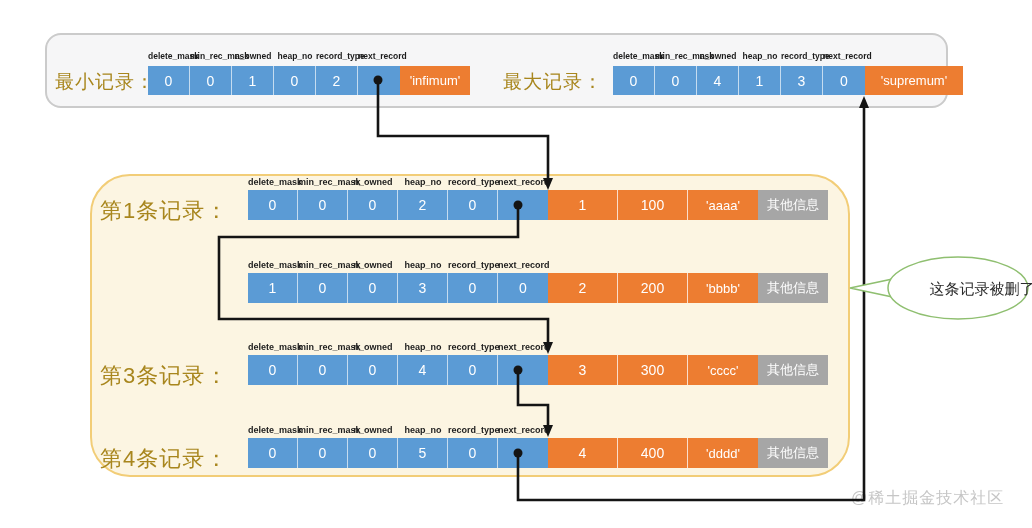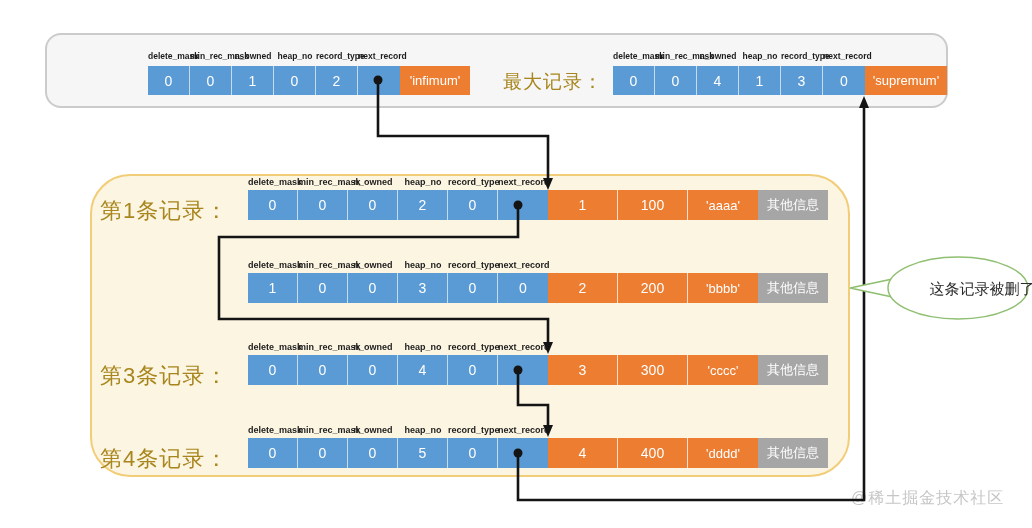--- a/index.html
+++ b/index.html
@@ -26,36 +26,37 @@
         box-sizing:border-box;flex:none;}
   .cell.blue{background:#5b9bd5;border-right:1px solid rgba(255,255,255,.65);}
   .cell.blue.last{border-right:none;}
   .cell.orange{background:#ed7d31;border-right:1px solid rgba(255,255,255,.75);text-align:center;}
   .cell.orange.last{border-right:none;}
   .cell.gray{background:#a6a6a6;font-size:13px;}
   .w42{width:42px;height:29px;}
   .w50{width:50px;height:30px;}
   .w70{width:70px;height:30px;}
   .w70t{width:70px;height:29px;}
-  .w82t{width:82px;height:29px;}
+  .w82t{width:98px;height:29px;}
   .cell.name{font-size:13px;}
 
   .overlay{position:absolute;left:0;top:0;z-index:6;pointer-events:none;}
   .bubble-text{position:absolute;left:888px;top:280px;width:140px;text-align:center;
                font-size:15px;color:#2b2b2b;z-index:7;white-space:nowrap;padding-left:24px;}
   .watermark{position:absolute;left:851px;top:488px;font-size:16px;color:#c6c6c6;z-index:4;
              letter-spacing:1px;white-space:nowrap;}
 </style>
 </head>
 <body>
 
 <div class="canvas">
 
   <div class="panel-top"></div>
 
+  <div class="gold-label" style="left:55px;top:69px;">最小记录：</div>
 
   <div class="flabels" style="left:148px;top:51px;">
     <span style="width:42px">delete_mask</span>
     <span style="width:42px">min_rec_mask</span>
     <span style="width:42px">n_owned</span>
     <span style="width:42px">heap_no</span>
     <span style="width:42px">record_type</span>
     <span style="width:42px">next_record</span>
   </div>
   <div class="cells" style="left:148px;top:66px;">

